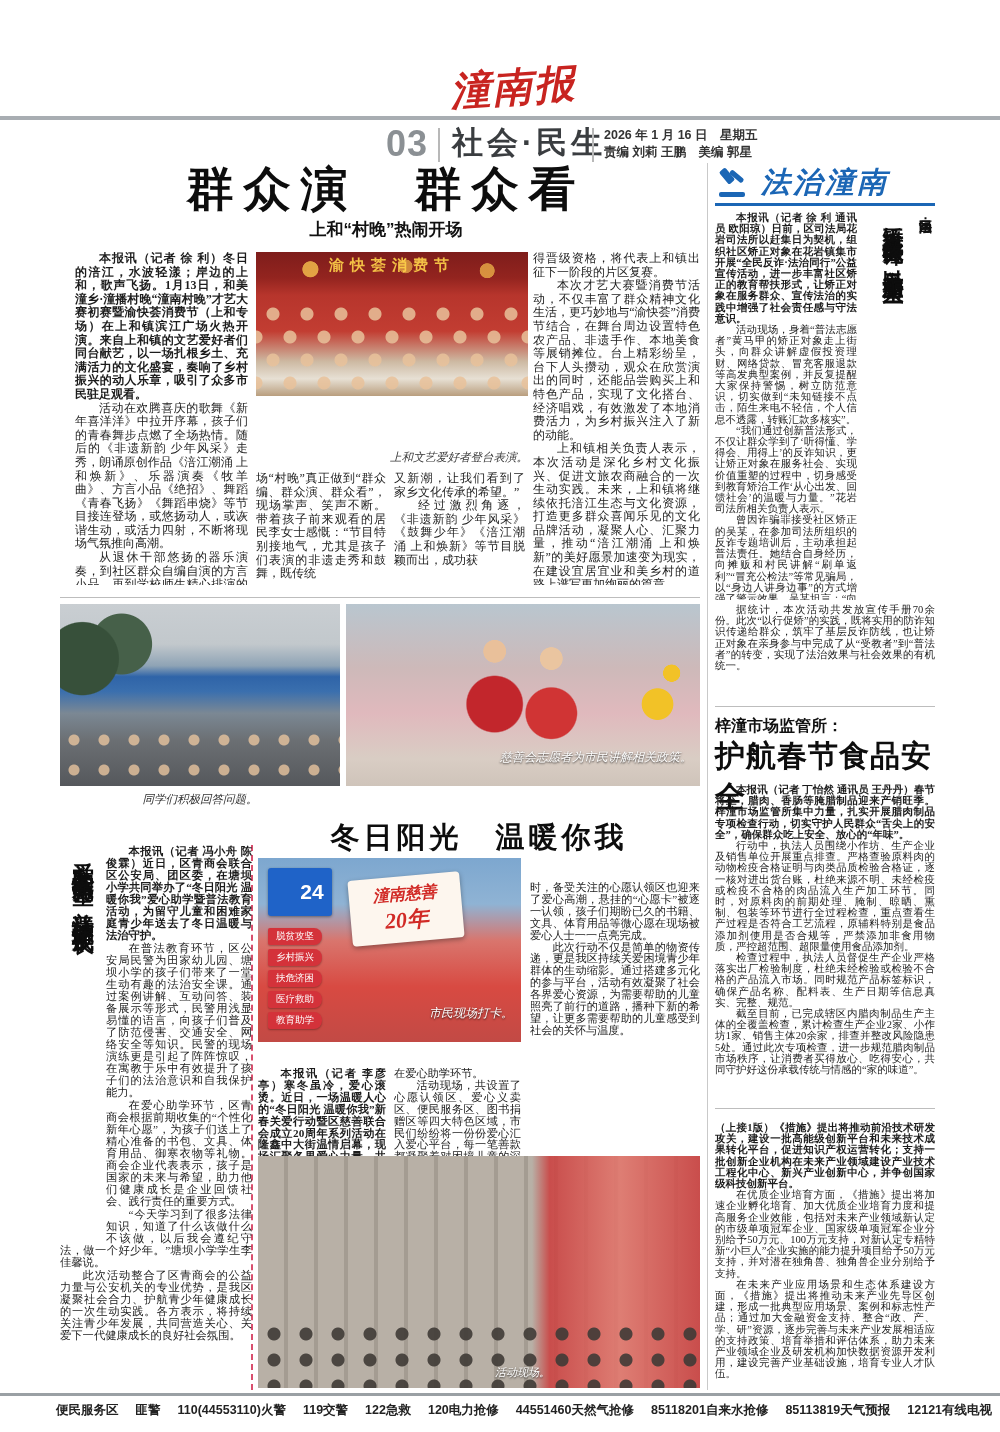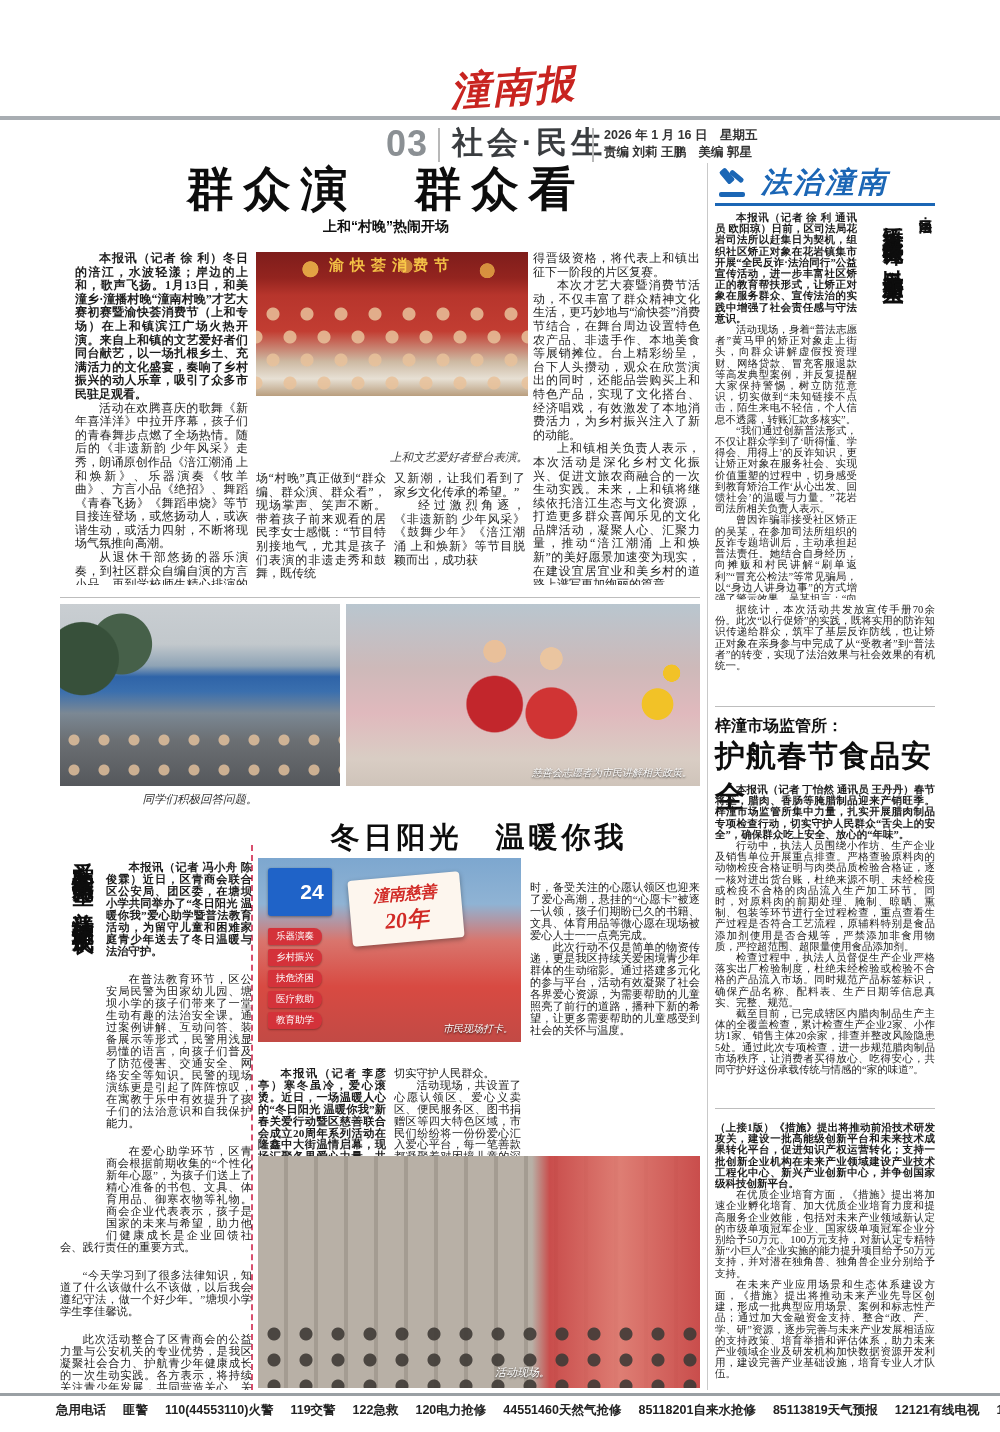--- a/index.html
+++ b/index.html
@@ -12,21 +12,21 @@
             font-family:"Liberation Serif",serif;font-weight:bold;font-style:italic;
             font-size:40px;color:#c82420;transform:rotate(-4deg);letter-spacing:2px;}
   .top-rule{left:0;top:116px;width:1000px;height:4px;background:#a8adb2;}
   .pageno{left:386px;top:123px;font-size:36px;font-weight:bold;color:#8b9094;letter-spacing:1px;}
   .hdiv{width:2px;height:34px;background:#b8b8b8;top:128px;}
   .section-title{left:452px;top:122px;font-size:31px;font-weight:bold;color:#3a3d40;letter-spacing:4px;}
   .dateblk{left:604px;top:127px;font-size:12.5px;font-weight:bold;color:#333;line-height:17px;}
   
   .lead-title{left:70px;top:158px;width:632px;text-align:center;font-size:47px;font-weight:900;
               color:#0d0d0d;letter-spacing:10px;}
-  .lead-sub{left:70px;top:218px;width:632px;text-align:center;font-size:14px;font-weight:bold;color:#111;}
+  .lead-sub{left:70px;top:218px;width:632px;text-align:center;font-size:17px;font-weight:bold;color:#111;}
   .bodytext p{margin:0;text-align:justify;}
   .ind{text-indent:2em;}
   .lead-col{font-size:12px;line-height:13.6px;overflow:hidden;}
   .lead-c1{left:75px;top:252px;width:173px;height:333px;}
   .lead-colA{left:256px;top:472px;width:130px;height:112px;}
   .lead-colB{left:394px;top:472px;width:131px;height:112px;}
   .lead-c4{left:533px;top:252px;width:167px;height:333px;}
   .lead-caption{left:256px;top:450px;width:272px;text-align:right;font-size:11.5px;color:#3a3a3a;font-style:italic;}
   .news-lead{font-weight:bold;}
   
@@ -53,30 +53,30 @@
     background-size:30px 30px;opacity:.8;}
   .balloon-photo{left:346px;top:604px;width:354px;height:182px;
     background:
       radial-gradient(circle 46px at 42% 55%, #c2262c 60%, transparent 63%),
       radial-gradient(circle 42px at 58% 60%, #d03434 60%, transparent 63%),
       radial-gradient(circle 13px at 42% 26%, #e9c09a 85%, transparent 90%),
       radial-gradient(circle 13px at 58% 30%, #eac5a0 85%, transparent 90%),
       radial-gradient(circle 22px at 88% 55%, #f2c227 70%, transparent 74%),
       radial-gradient(circle 12px at 92% 38%, #f2c227 70%, transparent 74%),
       linear-gradient(180deg,#b9c6cf 0%,#cdb9b9 35%,#e0b9bd 60%,#d9cdc4 85%,#cfc4ba 100%);}
-  .photo-cap-overlay{position:absolute;right:8px;bottom:6px;color:#fff;font-size:10px;
+  .photo-cap-overlay{position:absolute;right:8px;bottom:20px;color:#fff;font-size:12px;
     text-shadow:0 1px 2px rgba(0,0,0,.8);font-style:italic;text-align:right;}
   .band-caption{left:60px;top:792px;width:280px;text-align:center;font-size:11.5px;color:#333;font-style:italic;}
   
   .dash-div{left:251px;top:845px;height:545px;width:0;border-left:2px dashed #d94f6e;}
   .aixin{left:60px;top:845px;width:192px;height:545px;font-size:11.3px;line-height:12px;overflow:hidden;}
   .aixin-vh{float:left;width:46px;height:394px;writing-mode:vertical-rl;
     font-family:"Liberation Sans",sans-serif;font-size:22px;font-weight:900;line-height:46px;
     letter-spacing:3px;color:#0d0d0d;}
-  .aixin p{margin:16px 0 1px 0;text-align:justify;}
+  .aixin p{margin:0 0 1px 0;text-align:justify;}
   
   .dongri-title{left:258px;top:818px;width:442px;text-align:center;font-size:29px;font-weight:900;
     letter-spacing:4px;color:#0d0d0d;}
   .charity-photo{left:258px;top:858px;width:263px;height:184px;
     background:linear-gradient(180deg,#7da7cf 0%,#8fb3d4 25%,#d9756d 45%,#d84a42 70%,#c24a45 100%);}
   .sign24{position:absolute;left:10px;top:10px;width:40px;height:48px;background:#1f63c8;color:#fff;
     font-family:"Liberation Sans",sans-serif;font-weight:bold;font-size:21px;display:flex;
     align-items:center;justify-content:center;border-radius:3px;box-shadow:0 1px 3px rgba(0,0,0,.4);padding-left:24px;}
   .placard{position:absolute;left:92px;top:18px;width:112px;height:66px;background:#fdf6ee;
     transform:rotate(-5deg);border-radius:4px;text-align:center;box-shadow:0 2px 5px rgba(0,0,0,.35);}
@@ -199,34 +199,34 @@
 
   <div class="abs dongri-title sans">冬日阳光　温暖你我</div>
 
   <div class="abs photo charity-photo">
     <div class="sign24">24</div>
     <div class="placard">
       <span class="brand">潼南慈善</span>
       <span class="year">20年</span>
     </div>
     <div class="ribbons">
-      <span class="ribbon">乐器演奏</span>
+      <span class="ribbon">脱贫攻坚</span>
       <span class="ribbon">乡村振兴</span>
       <span class="ribbon">扶危济困</span>
       <span class="ribbon">医疗救助</span>
       <span class="ribbon">教育助学</span>
     </div>
     <div class="photo-cap-overlay">市民现场打卡。</div>
   </div>
 
   <div class="abs bodytext dongri-col dongri-colL">
     <p class="ind news-lead">本报讯（记者 李彦亭）寒冬虽冷，爱心滚烫。近日，一场温暖人心的“冬日阳光 温暖你我”新春关爱行动暨区慈善联合会成立20周年系列活动在隆鑫中大街温情启幕，现场汇聚各界爱心力量，共同为困境儿童送去冬日的</p>
   </div>
   <div class="abs bodytext dongri-col dongri-colM">
-    <p>切实守护人民群众。</p>
+    <p>在爱心助学环节。</p>
     <p class="ind">活动现场，共设置了心愿认领区、爱心义卖区、便民服务区、图书捐赠区等四大特色区域，市民们纷纷将一份份爱心汇入爱心平台，每一笔善款都凝聚着对困境儿童的深切关怀。与此同</p>
   </div>
   <div class="abs bodytext dongri-col dongri-colR">
     <p>时，备受关注的心愿认领区也迎来了爱心高潮，悬挂的“心愿卡”被逐一认领，孩子们期盼已久的书籍、文具、体育用品等微心愿在现场被爱心人士一一点亮完成。</p>
     <p class="ind">此次行动不仅是简单的物资传递，更是我区持续关爱困境青少年群体的生动缩影。通过搭建多元化的参与平台，活动有效凝聚了社会各界爱心资源，为需要帮助的儿童照亮了前行的道路，播种下新的希望，让更多需要帮助的儿童感受到社会的关怀与温度。</p>
   </div>
 
   <div class="abs photo street-photo">
     <div class="crowd"></div>
     <div class="street-cap">活动现场。</div>
@@ -275,21 +275,21 @@
   <div class="abs hline rule2"></div>
 
   <div class="abs bodytext r-body cont-body">
     <p class="cont-lead">（上接1版）《措施》提出将推动前沿技术研发攻关，建设一批高能级创新平台和未来技术成果转化平台，促进知识产权运营转化；支持一批创新企业机构在未来产业领域建设产业技术工程化中心、新兴产业创新中心，并争创国家级科技创新平台。</p>
     <p class="ind">在优质企业培育方面，《措施》提出将加速企业孵化培育、加大优质企业培育力度和提高服务企业效能，包括对未来产业领域新认定的市级单项冠军企业、国家级单项冠军企业分别给予50万元、100万元支持，对新认定专精特新“小巨人”企业实施的能力提升项目给予50万元支持，并对潜在独角兽、独角兽企业分别给予支持。</p>
     <p class="ind">在未来产业应用场景和生态体系建设方面，《措施》提出将推动未来产业先导区创建，形成一批典型应用场景、案例和标志性产品；通过加大金融资金支持、整合“政、产、学、研”资源，逐步完善与未来产业发展相适应的支持政策、培育举措和评估体系，助力未来产业领域企业及研发机构加快数据资源开发利用，建设完善产业基础设施，培育专业人才队伍。</p>
   </div>
 
   <div class="abs foot-rule"></div>
   <div class="abs footer">
-    <span class="fi"><b>急用电话</b><span class="fv"></span></span>
+    <span class="fi"><b>便民服务区</b><span class="fv"></span></span>
     <span class="fi"><b>匪警</b><span class="fv">110(44553110)</span></span>
     <span class="fi"><b>火警</b><span class="fv">119</span></span>
     <span class="fi"><b>交警</b><span class="fv">122</span></span>
     <span class="fi"><b>急救</b><span class="fv">120</span></span>
     <span class="fi"><b>电力抢修</b><span class="fv">44551460</span></span>
     <span class="fi"><b>天然气抢修</b><span class="fv">85118201</span></span>
     <span class="fi"><b>自来水抢修</b><span class="fv">85113819</span></span>
     <span class="fi"><b>天气预报</b><span class="fv">12121</span></span>
     <span class="fi"><b>有线电视</b><span class="fv">10099</span></span>
   </div>

